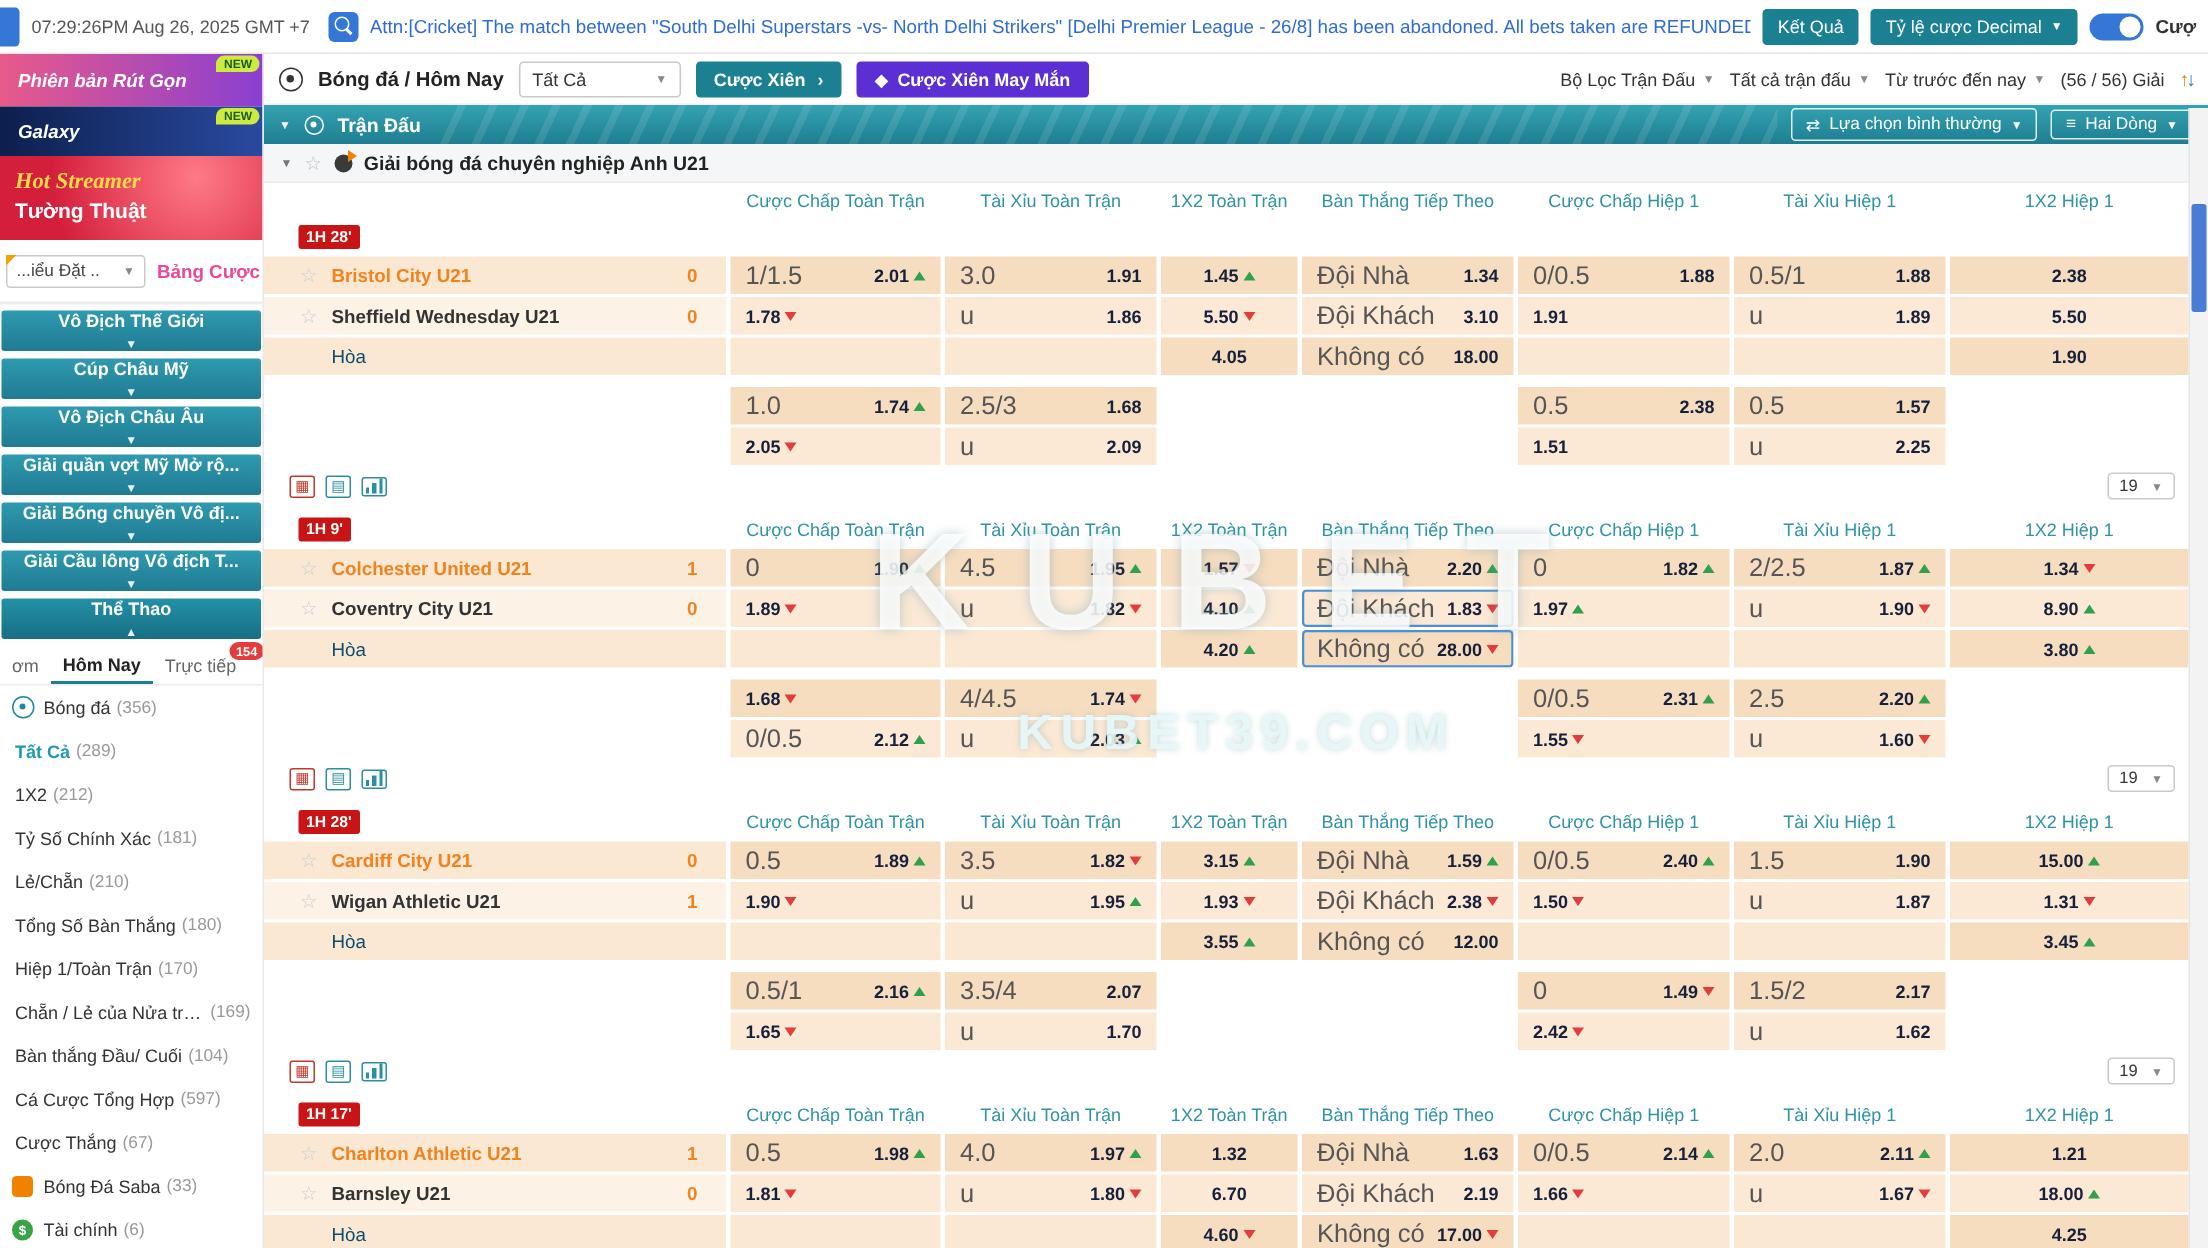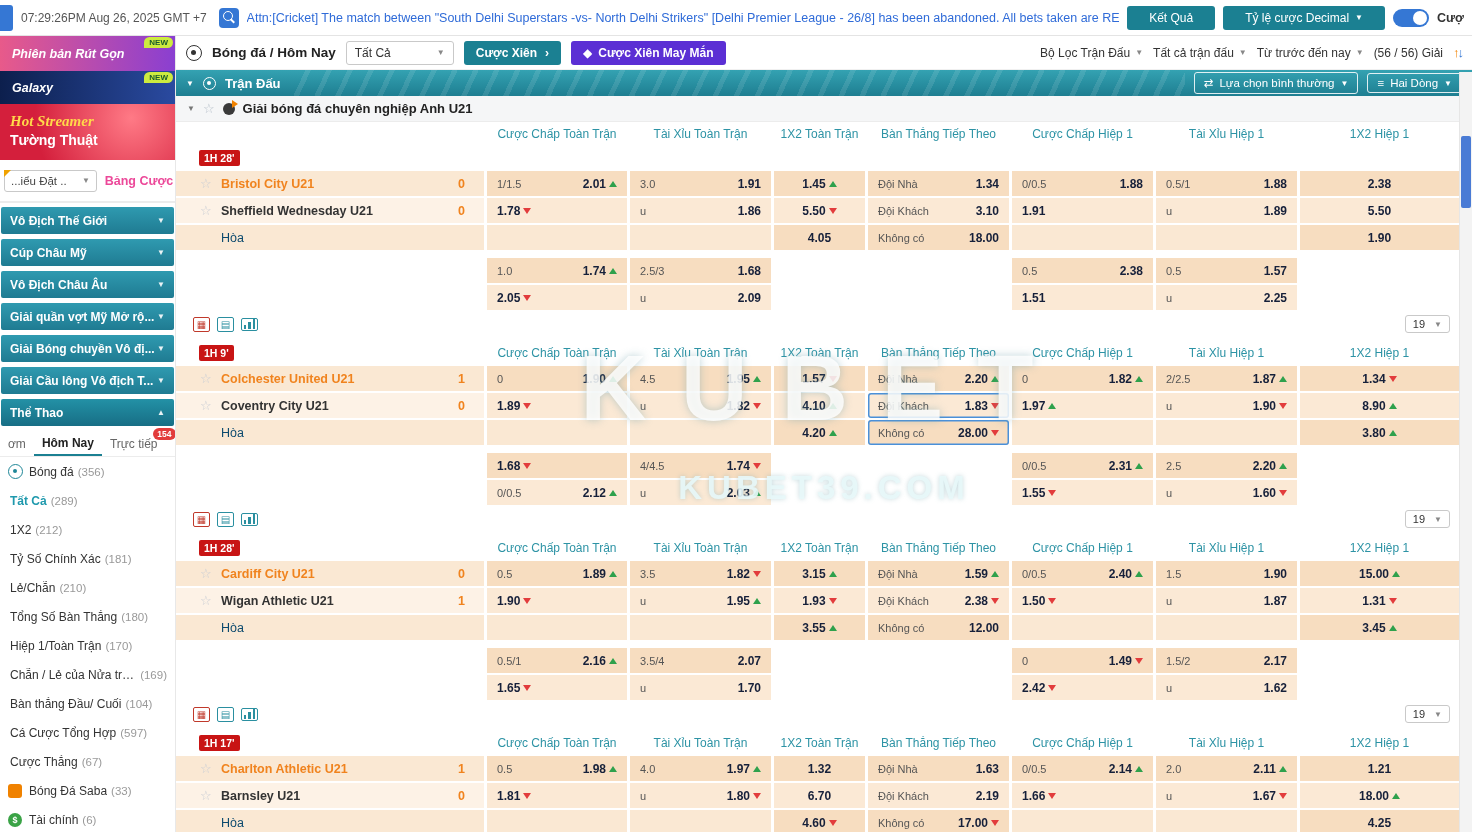--- a/index.html
+++ b/index.html
@@ -11,21 +11,21 @@
   button { border:none; font-family:inherit; cursor:pointer; }
 
   
   .topbar { height:36px; display:flex; align-items:center; gap:8px; padding:0 8px 0 0; border-bottom:1px solid #e4e4e4; background:#fff; }
   .menu-bar-icon { width:13px; height:26px; background:#3577d4; border-radius:0 3px 3px 0; }
   .time { font-size:12px; color:#555; white-space:nowrap; }
   .search-btn { width:20px; height:20px; background:#3577d4; border-radius:4px; position:relative; flex:0 0 auto; margin-left:4px; }
   .search-btn::before { content:""; position:absolute; width:8px; height:8px; border:1.5px solid #fff; border-radius:50%; left:4px; top:3px; }
   .search-btn::after { content:""; position:absolute; width:5px; height:2px; background:#fff; transform:rotate(45deg); left:11px; top:12px; }
   .announce { color:#2f6bd8; font-size:12.5px; white-space:nowrap; overflow:hidden; flex:1; }
-  .btn-teal { background:#1b8092; color:#fff; font-size:12px; padding:5px 22px; border-radius:3px; white-space:nowrap; display:flex; align-items:center; gap:6px; }
+  .btn-teal { background:#1b8092; color:#fff; font-size:12px; padding:5px 10px; border-radius:3px; white-space:nowrap; display:flex; align-items:center; gap:6px; }
   .chev-w { font-size:8px; }
   .toggle { width:36px; height:18px; background:#3577d4; border-radius:9px; position:relative; flex:0 0 auto; }
   .toggle::after { content:""; position:absolute; right:2px; top:2px; width:14px; height:14px; background:#fff; border-radius:50%; }
   .cut-text { font-size:12.5px; font-weight:bold; color:#333; white-space:nowrap; }
 
   
   .bodywrap { display:flex; height:796px; }
   .sidebar { flex:0 0 176px; width:176px; border-right:1px solid #e8e8e8; overflow:hidden; background:#fff; }
   .main { flex:1; position:relative; overflow:hidden; background:#fff; }
   .vscroll { position:absolute; right:0; top:36px; bottom:0; width:13px; background:#f3f3f3; border-left:1px solid #e6e6e6; }
@@ -39,21 +39,21 @@
   .banner-label { font-size:12.5px; font-weight:bold; padding-left:12px; font-style:italic; }
   .new-badge { position:absolute; top:1px; right:2px; background:#cdeb3f; color:#1a5c2a; font-size:8px; font-weight:bold; padding:1px 5px; border-radius:7px 7px 7px 0; }
   .hs1 { color:#ffd94a; font-family:"Liberation Serif","DejaVu Serif",serif; font-style:italic; font-weight:bold; font-size:15px; }
   .hs2 { color:#fff; font-weight:bold; font-size:14px; margin-top:2px; }
   .bet-controls { height:43px; display:flex; align-items:center; border-bottom:2px solid #ececec; }
   .bet-select { position:relative; flex:1; margin:0 6px 0 4px; border:1px solid #c9c9c9; border-radius:3px; font-size:11.5px; color:#444; padding:4px 6px; display:flex; justify-content:space-between; align-items:center; background:#fff; }
   .bet-select .corner { position:absolute; top:-1px; left:-1px; border-top:7px solid #f0a200; border-right:7px solid transparent; }
   .chev-g { font-size:8px; color:#888; }
   .bet-tab { width:72px; text-align:center; font-size:12.5px; font-weight:bold; color:#ec4899; }
   #accordions { padding-top:4px; }
-  .acc { height:27px; margin:0 1px 5px; display:flex; align-items:center; justify-content:space-between; background:linear-gradient(180deg,#2f9ab0,#1f7b92); color:#fff; font-weight:bold; font-size:12px; padding:0 9px; border-radius:2px; }
+  .acc { height:27px; margin:0 1px 5px; display:flex; align-items:center; justify-content:space-between; background:linear-gradient(180deg,#2f9ab0,#1f7b92); color:#fff; font-weight:bold; font-size:12px; padding:0 9px; border-radius:2px;flex-direction:column; }
   .acc.active { background:linear-gradient(180deg,#2391a6,#176e85); }
   .acc .chev { font-size:8px; opacity:.9; }
   .sport-tabs { height:26px; display:flex; align-items:center; font-size:12px; color:#666; border-bottom:1px solid #ececec; padding-left:0; }
   .stab { padding:4px 8px; white-space:nowrap; }
   .stab.active { color:#222; font-weight:bold; border-bottom:2px solid #1b8092; }
   .stab-live { position:relative; }
   .badge154 { position:absolute; top:-5px; right:-10px; background:#e23c3c; color:#fff; font-size:8.5px; border-radius:7px; padding:1px 4px; font-weight:bold; }
   .sport-row { height:29px; display:flex; align-items:center; padding:0 8px; font-size:12px; color:#333; white-space:nowrap; }
   .sport-row.selected .sp-label { color:#1f99ad; font-weight:bold; }
   .sp-label { overflow:hidden; text-overflow:ellipsis; }
@@ -104,21 +104,21 @@
   .team-cell { display:flex; align-items:center; padding-left:24px; position:relative; font-size:12.5px; margin:1px 0; }
   .team-cell.empty { background:transparent; }
   .fav-star { color:#c9cdd4; font-size:13px; margin-right:7px; width:14px; }
   .t-home { color:#f0831e; font-weight:bold; white-space:nowrap; }
   .t-away { color:#333; font-weight:bold; white-space:nowrap; }
   .t-score { position:absolute; right:19px; color:#f0831e; font-weight:bold; }
   .draw-label { padding-left:21px; color:#0c4a6e; }
   .cell { display:flex; align-items:center; justify-content:space-between; padding:0 10px; font-size:12px; margin:1px 0; }
   .cell.c-center { justify-content:center; }
   .cell.empty { background:transparent; }
-  .hc { color:#555; font-size:11px; white-space:nowrap; }
+  .hc { color:#555; font-size:17px; white-space:nowrap; }
   .od { color:#16203a; font-weight:bold; display:flex; align-items:center; gap:3px; }
   .arr { width:0; height:0; display:inline-block; }
   .arr.up { border-left:4px solid transparent; border-right:4px solid transparent; border-bottom:6px solid #2fa14c; }
   .arr.down { border-left:4px solid transparent; border-right:4px solid transparent; border-top:6px solid #e23c3c; }
   .hl { box-shadow:inset 0 0 0 1.5px #4a90d9; border-radius:3px; }
   .bg-d { background:#fae8d3; } .bg-l { background:#fdf2e6; }
   .vc-d { background:#f7ddc0; } .vc-l { background:#fbe9d5; }
   .m-footer { height:26px; display:flex; align-items:center; gap:7px; padding:0 22px 0 17px; background:#fff; }
   .mini-ic { width:17px; height:15px; border:1px solid; border-radius:2px; font-size:10px; line-height:13px; text-align:center; }
   .mini-ic.red { color:#c0392b; border-color:#c0392b; }

